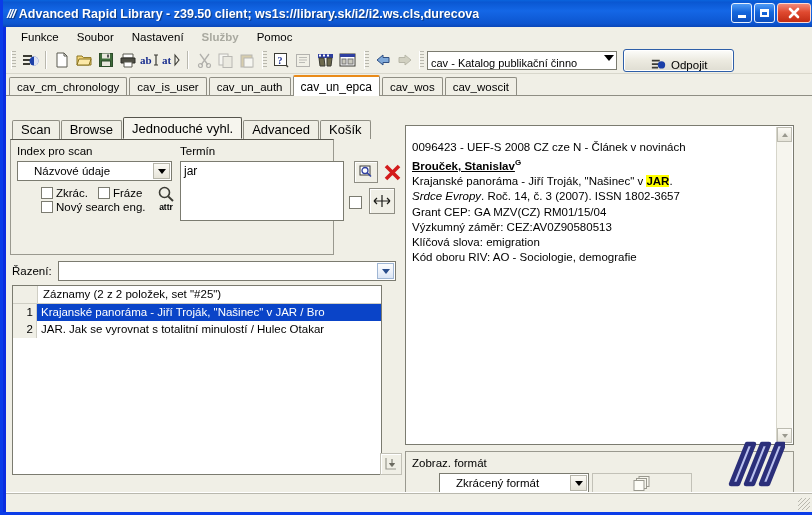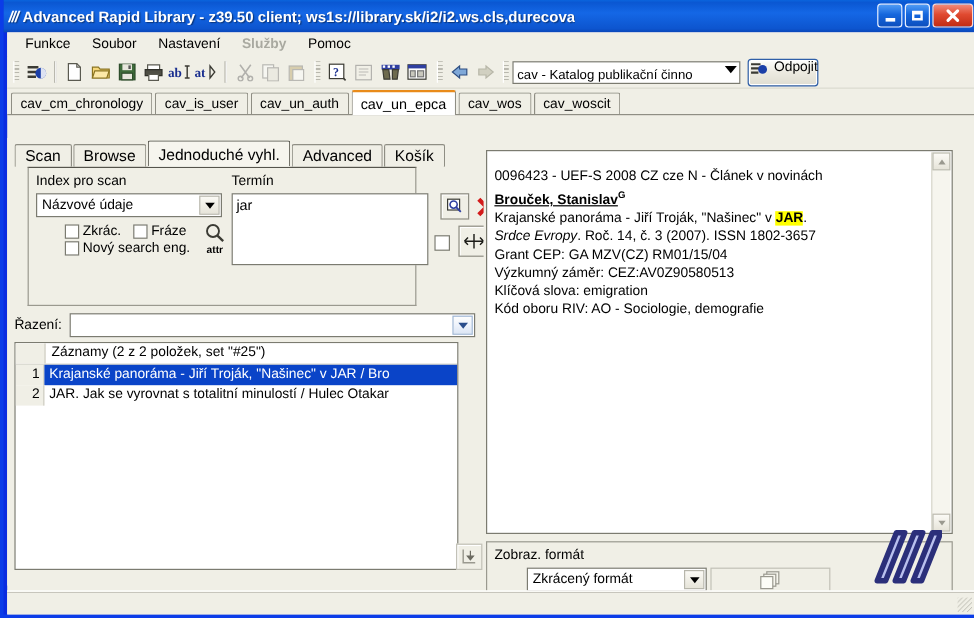--- a/index.html
+++ b/index.html
@@ -90,24 +90,24 @@
     border: 1px solid #7b7b70; box-sizing: border-box;
     display: flex; align-items: flex-end; font-size: 11px;
     padding-left: 3px; position: relative; overflow: hidden; white-space: nowrap;
   }
   .combo-tb .arrow {
     position: absolute; right: 2px; top: 3px;
     width: 0; height: 0; border-left: 5px solid transparent;
     border-right: 5px solid transparent; border-top: 6px solid #000;
   }
   .btn-odpojit {
-    height: 21px; margin-left: 6px; padding: 0 0;
+    height: 21px; margin-left: 6px; padding: 0 26px;
     border: 1px solid #2f5fa8; border-radius: 3px;
     background: linear-gradient(180deg,#fdfdfb 0%, #eceae0 50%, #dfddd2 100%);
-    display: flex; align-items: flex-start; gap: 5px;
+    display: flex; align-items: flex-end; gap: 5px;
     font-size: 11.5px; box-shadow: inset 0 0 0 1px #fff;
   }
   
   .tabrow {
     height: 21px; display: flex; align-items: flex-end;
     background: #f0efe6; padding-left: 3px;
     border-bottom: 1px solid #8f8e84;
     position: relative;
   }
   .otab {
@@ -164,32 +164,32 @@
   }
   .itab.active {
     height: 22px; line-height: 21px;
     background: #f6f5ee;
     border: 1px solid #55544c;
     border-bottom: 1px solid #f6f5ee;
     font-weight: normal;
     position: relative; z-index: 2;
   }
   .ipanel {
-    position: absolute; left: 17px; top: 24px;
+    position: absolute; left: 4px; top: 24px;
     width: 324px; height: 116px;
     background: #f0efe6;
     border: 1px solid #9a998f;
     border-top-color: #55544c;
     box-sizing: border-box;
   }
   .lbl { font-size: 11.5px; color:#000; }
   .combo {
     background: #fff; border: 1px solid #7b7b70;
     box-sizing: border-box; height: 20px;
-    display: flex; align-items: center; padding-left: 4px;
+    display: flex; align-items: center; padding-left: 16px;
     font-size: 11.5px; position: relative; white-space: nowrap; overflow: hidden;
   }
   .combo .cbtn {
     position: absolute; right: 1px; top: 1px; bottom: 1px; width: 17px;
     background: linear-gradient(180deg,#fbfaf5 0%, #e6e4d9 100%);
     border: 1px solid #b7b6ab; box-sizing: border-box;
     display: flex; align-items: center; justify-content: center;
   }
   .combo .cbtn i {
     width:0;height:0;border-left:4px solid transparent;border-right:4px solid transparent;border-top:5px solid #000;

